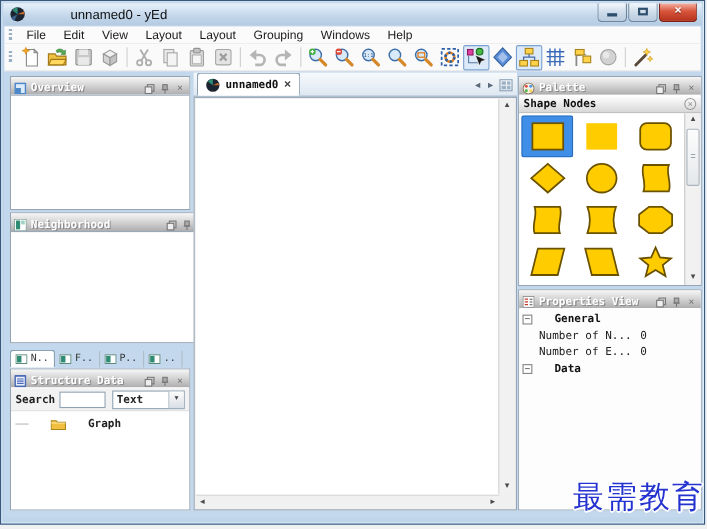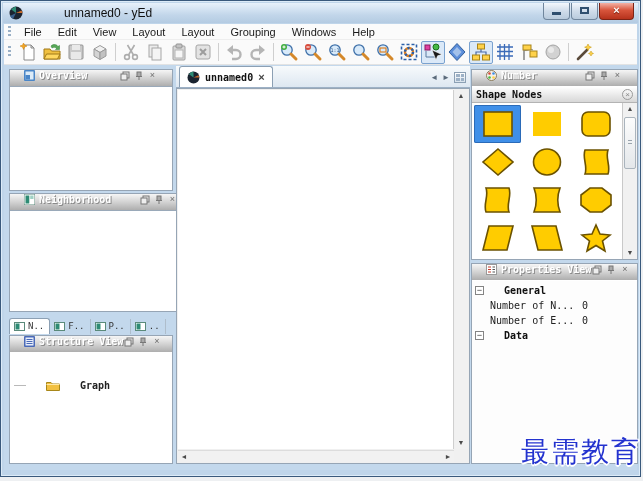--- a/index.html
+++ b/index.html
@@ -29,21 +29,21 @@
   
   .toolbar { position:absolute; left:3px; top:39px; right:3px; height:25px; background:#fafafa; display:flex; align-items:center; border-bottom:1px solid #e3e3e3; }
   .tbtn { width:24px; height:23px; display:flex; align-items:center; justify-content:center; border:1px solid transparent; border-radius:2px; }
   .tbtn.pressed { border-color:#7aa2cf; background:#dbe9f8; }
   .tsep { width:1px; height:18px; background:#cfcfcf; margin:0 3px; }
 
   
   .main { position:absolute; left:3px; top:64px; right:3px; bottom:6px; background:#c3d8ec; }
 
   .panel { position:absolute; background:#fff; border:1px solid #96a5b5; }
-  .ptitle { height:16px; background:linear-gradient(#f6f6f6,#cfcfcf 55%,#aeaeae); display:flex; align-items:flex-start; padding:0 14px; }
+  .ptitle { height:16px; background:linear-gradient(#f6f6f6,#cfcfcf 55%,#aeaeae); display:flex; align-items:flex-end; padding:0 3px; }
   .picon { width:11px; height:11px; margin-right:4px; flex:none; }
   .ptext { font-family:"DejaVu Sans Mono", monospace; font-size:10px; font-weight:bold; color:#fff; text-shadow:1px 1px 0 #8a8a8a; white-space:nowrap; }
   .pbtns { margin-left:auto; display:flex; align-items:center; gap:3px; }
   .pbtn { width:11px; height:11px; display:flex; align-items:center; justify-content:center; color:#6e6e6e; font-size:9px; line-height:1; }
   .pbody { position:absolute; left:0; right:0; top:16px; bottom:0; background:#fff; border-top:1px solid #9aa9b9; }
 
   
   .dock-tabs { position:absolute; left:5px; top:249px; width:164px; height:20px; display:flex; align-items:flex-end; }
   .dtab { display:flex; align-items:center; gap:3px; padding:2px 5px 3px 4px; font-family:"DejaVu Sans Mono", monospace; font-size:9px; color:#333; border-right:1px solid #aebdcb; }
   .dtab.active { background:#fff; border:1px solid #8ca0b4; border-bottom:none; border-radius:3px 3px 0 0; }
@@ -414,37 +414,45 @@
 
     <div class="panel" style="left:5px;top:270px;width:164px;height:129px;">
       <div class="ptitle">
         <span class="picon">
             <svg viewBox="0 0 11 11" width="11" height="11">
               <rect width="11" height="11" rx="1" fill="#4a6ab8"></rect>
               <rect x="1.5" y="1.5" width="8" height="8" fill="#e8eefa"></rect>
               <path d="M2.5 3.5h6M2.5 5.5h6M2.5 7.5h6" stroke="#4a6ab8"></path>
             </svg>
           </span>
-        <span class="ptext">Structure View</span>
+        <span class="ptext">Structure Data</span>
         <span class="pbtns">
           <span class="pbtn">
               <svg viewBox="0 0 10 10" width="10" height="10">
                 <rect x="3" y="1" width="6" height="6" fill="none" stroke="#777"></rect>
                 <rect x="1" y="3" width="6" height="6" fill="#eee" stroke="#777"></rect>
               </svg>
             </span>
           <span class="pbtn">
               <svg viewBox="0 0 10 10" width="10" height="10">
                 <rect x="3" y="1" width="4" height="4.5" fill="#aaa" stroke="#777"></rect>
                 <path d="M2 5.5h6M5 5.5V9" stroke="#777"></path>
               </svg>
             </span>
           <span class="pbtn">
               <span>×</span>
             </span>
+        </span>
+      </div>
+      <div class="sv-controls">
+        <span class="sv-label">Search</span>
+        <input class="sv-input" value="" style="">
+        <span class="sv-select">
+          <span class="val">Text</span>
+          <span class="arrow">▼</span>
         </span>
       </div>
       <div class="tree">
         <div class="tree-item">
           <span class="tree-line"></span>
           <svg viewBox="0 0 14 11" width="14" height="11">
               <path d="M.5 2.5h4.5l1.5 1.5h7v6.5H.5z" fill="#f2c040" stroke="#a8871a"></path>
               <path d="M.5 4.5h13" stroke="#ffe9a8"></path>
             </svg>
           <span class="tree-label">Graph</span>
@@ -490,21 +498,21 @@
       <div class="ptitle">
         <span class="picon">
             <svg viewBox="0 0 11 11" width="11" height="11">
               <circle cx="5.5" cy="5.5" r="5" fill="#f4f0e8" stroke="#8a7a5a"></circle>
               <circle cx="3.5" cy="3.5" r="1.3" fill="#d84a3a"></circle>
               <circle cx="7.5" cy="3.5" r="1.3" fill="#3f8fe8"></circle>
               <circle cx="3.5" cy="7.5" r="1.3" fill="#45b845"></circle>
               <circle cx="7.5" cy="7.5" r="1.3" fill="#ffd24a"></circle>
             </svg>
           </span>
-        <span class="ptext">Number</span>
+        <span class="ptext">Palette</span>
         <span class="pbtns">
           <span class="pbtn">
               <svg viewBox="0 0 10 10" width="10" height="10">
                 <rect x="3" y="1" width="6" height="6" fill="none" stroke="#777"></rect>
                 <rect x="1" y="3" width="6" height="6" fill="#eee" stroke="#777"></rect>
               </svg>
             </span>
           <span class="pbtn">
               <svg viewBox="0 0 10 10" width="10" height="10">
                 <rect x="3" y="1" width="4" height="4.5" fill="#aaa" stroke="#777"></rect>

